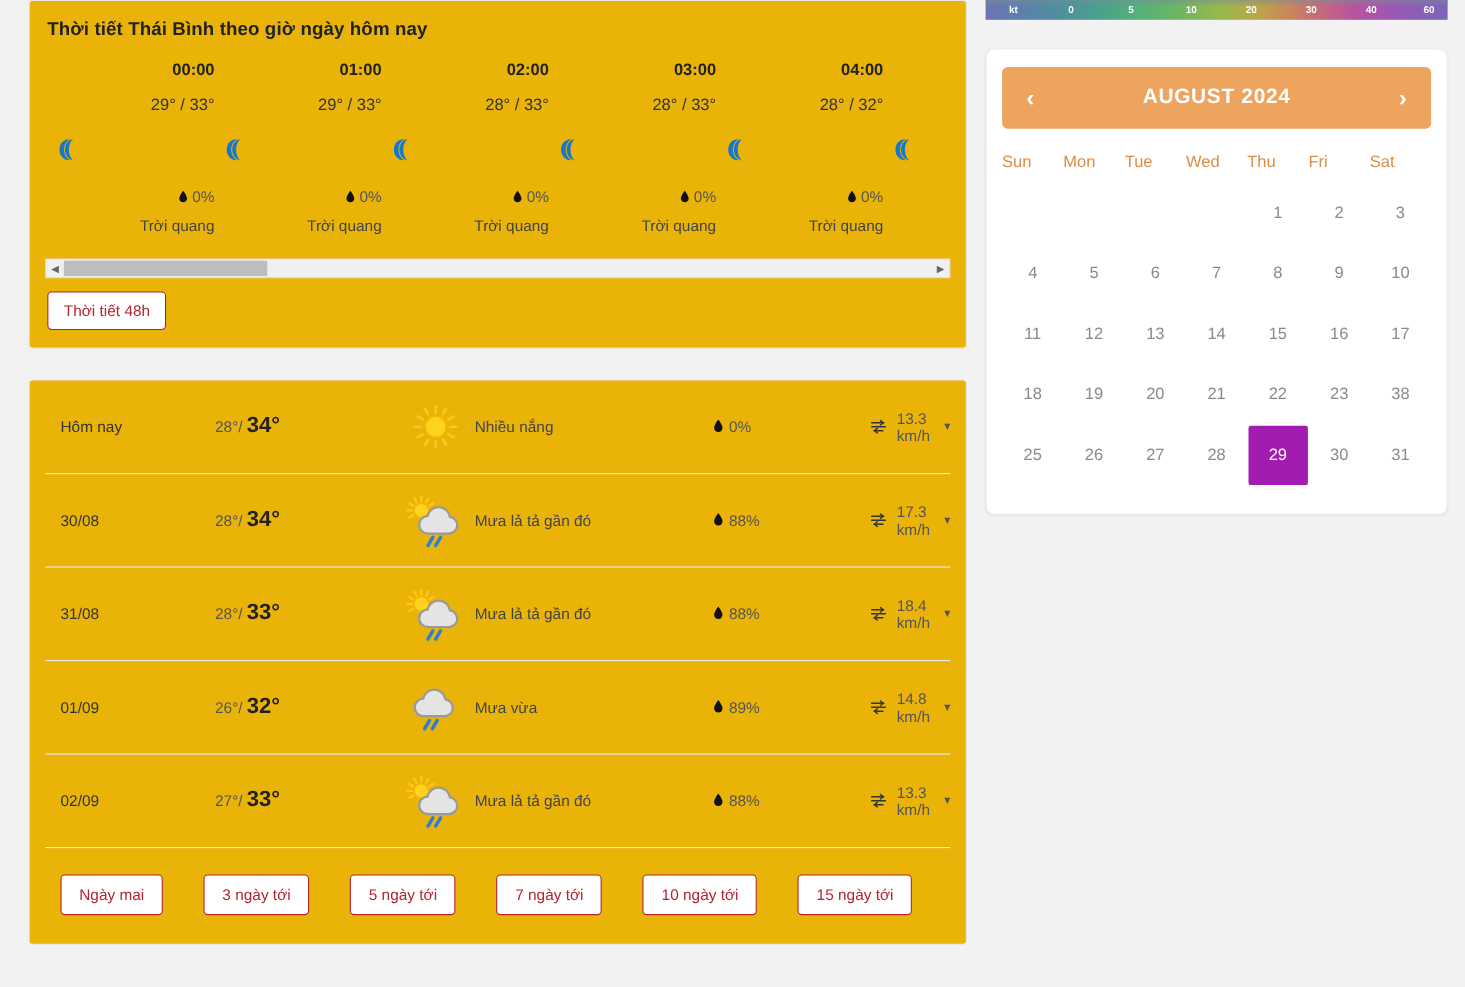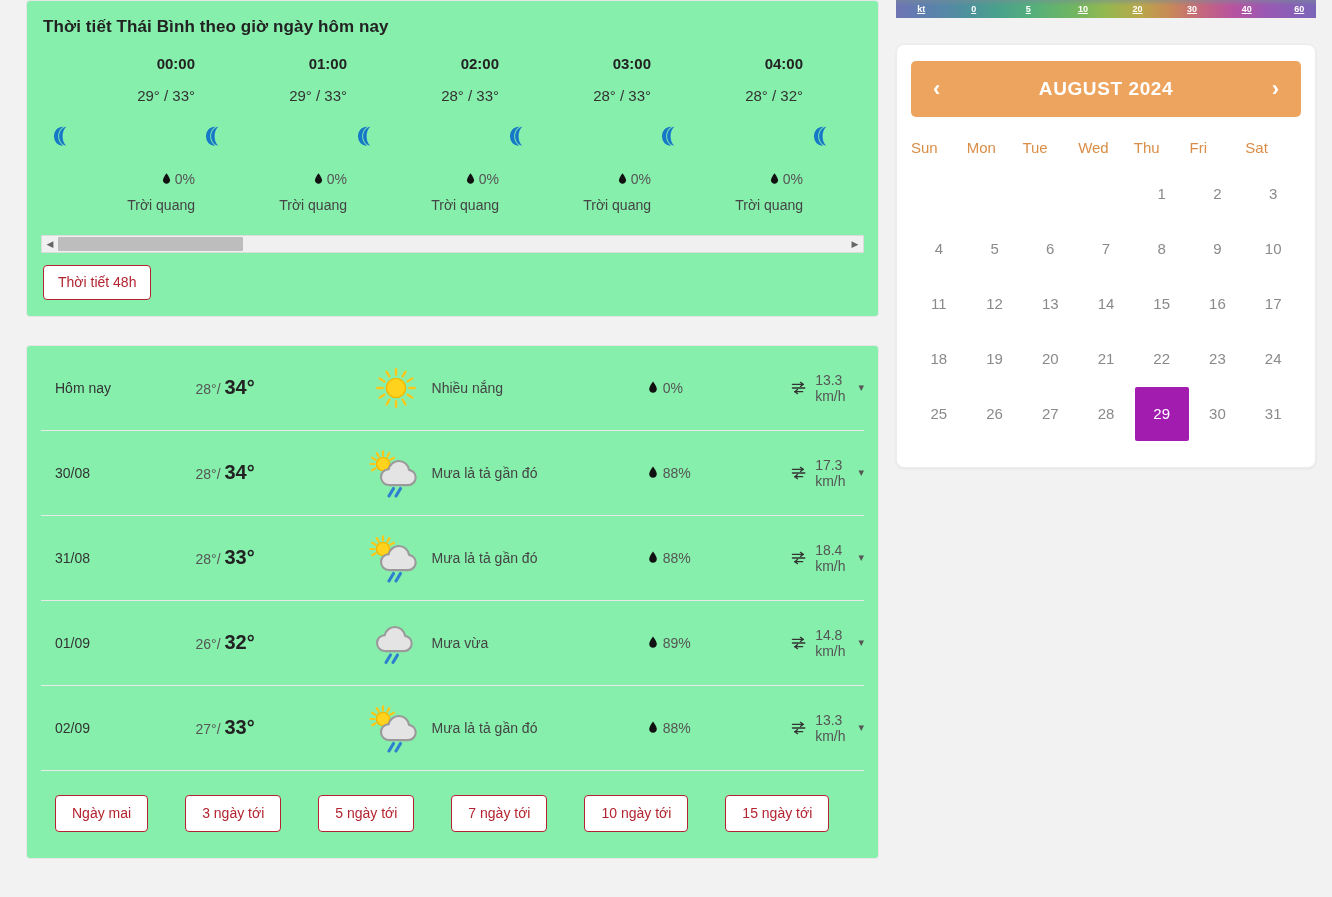--- a/index.html
+++ b/index.html
@@ -11,21 +11,21 @@
     font-family: "Liberation Sans", sans-serif;
     overflow: hidden;
   }
   .page { position: relative; width: 1332px; height: 897px; }
 
   
   .left-col {
     position: absolute; left: 26px; top: 0; width: 853px;
   }
   .card {
-    background: #86efac;
+    background: #eab308;
     border: 1px solid #e6e6e6;
     border-radius: 4px;
   }
 
   
   .hourly-card { position: relative; padding: 0 0 16px 0; overflow: hidden; }
   .hourly-title {
     font-size: 17px; font-weight: bold; color: #222;
     padding: 16px 0 0 16px; letter-spacing: .1px;
   }
@@ -96,21 +96,21 @@
   .right-col { position: absolute; left: 896px; top: 0; width: 420px; }
 
   .wind-legend {
     position: relative; height: 18px; width: 420px;
     background: linear-gradient(to right,
       #6f74b4 0%, #5d7fae 7%, #4f8f9e 16%, #49a08c 24%,
       #56b07a 33%, #6fb562 42%, #94b84f 50%, #b9a84a 58%,
       #c88a57 65%, #c4677e 73%, #b8539f 80%, #9a58b3 88%, #7a66b8 100%);
     font-size: 9px; color: #ffffff; font-weight: bold;
   }
-  .wind-legend .tick { position: absolute; top: 4px; transform: translateX(-50%); text-decoration: underline; }
+  .wind-legend .tick { position: absolute; top: 4px; transform: translateX(-50%); }
   .legend-topfade {
     position: absolute; left: 0; top: 0; width: 420px; height: 6px;
     background: linear-gradient(to bottom, rgba(120,140,150,.55), rgba(255,255,255,0));
   }
 
   .cal-card {
     margin-top: 26px; background: #fff;
     border: 1px solid #ececec; border-radius: 8px;
     box-shadow: 0 1px 3px rgba(0,0,0,.06);
     padding: 16px 14px 26px 14px;
@@ -538,21 +538,21 @@
           <div class="cal-day">
             <span class="pill">21</span>
           </div>
           <div class="cal-day">
             <span class="pill">22</span>
           </div>
           <div class="cal-day">
             <span class="pill">23</span>
           </div>
           <div class="cal-day">
-            <span class="pill">24</span>
+            <span class="pill">38</span>
           </div>
           <div class="cal-day">
             <span class="pill">25</span>
           </div>
           <div class="cal-day">
             <span class="pill">26</span>
           </div>
           <div class="cal-day">
             <span class="pill">27</span>
           </div>

